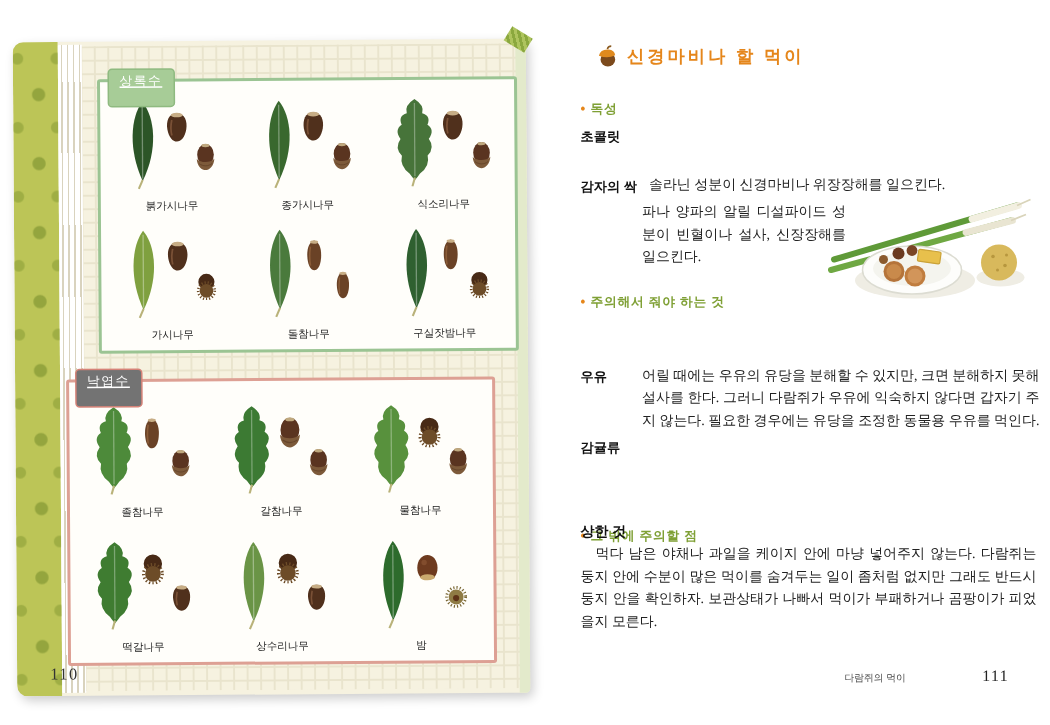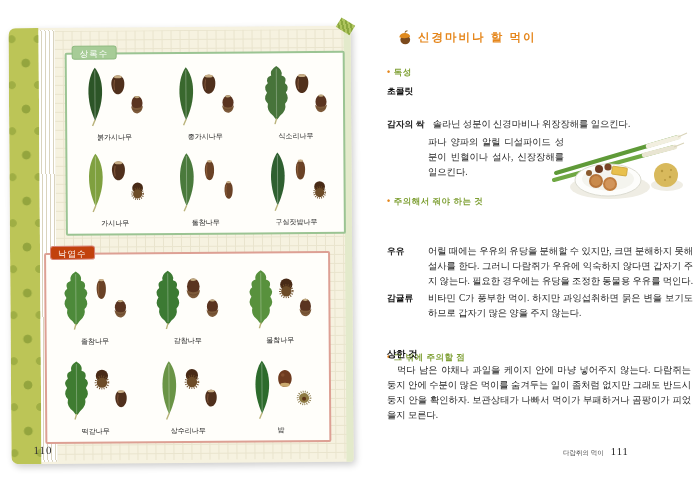--- a/index.html
+++ b/index.html
@@ -23,24 +23,24 @@
            background-image:linear-gradient(#e9e4cd 1px, rgba(0,0,0,0) 1px),
                             linear-gradient(90deg,#e9e4cd 1px, rgba(0,0,0,0) 1px);
            background-size:9px 9px; }
   .gutter { position:absolute; right:0; top:0; bottom:0; width:7px; background:#e3eacb; border-radius:0 3px 3px 0; }
   .corner-snip { position:absolute; right:-3px; top:-5px; width:16px; height:11px; transform:rotate(32deg);
            background:repeating-linear-gradient(45deg,#aec45e 0 2px,#8ba83e 2px 4px); }
 
   .spec-box { position:absolute; background:#fffefa; }
   .box-ever { left:56px; top:25px; width:280px; height:183px; border:2px solid #9bc493; border-radius:2px; }
   .box-deci { left:34px; top:225px; width:286px; height:191px; border:2px solid #ddA094; border-radius:2px; }
-  .tab { position:absolute; height:14px; line-height:14px; padding:0 7px; border-radius:3px;
-         color:#ffffff; font-family:"Liberation Sans", sans-serif; font-size:8.5px; letter-spacing:1px; }
+  .tab { position:absolute; height:26px; line-height:14px; padding:0 7px; border-radius:3px;
+         color:#ffffff; font-family:"Liberation Sans", sans-serif; font-size:8.5px; letter-spacing:1px;text-decoration:underline; }
   .tab-ever { left:63px; top:18px; background:#a7cc97; border:1px solid #8fba80; }
-  .tab-deci { left:40px; top:218px; background:#c2410c; border:1px solid #d68378; }
+  .tab-deci { left:40px; top:218px; background:#737373; border:1px solid #d68378; }
 
   .grid { position:absolute; inset:4px 2px 2px 2px; display:grid;
           grid-template-columns:repeat(3,1fr); grid-template-rows:repeat(2,1fr); }
   .cell { display:flex; flex-direction:column; align-items:center; justify-content:flex-end;
           overflow:hidden; padding-bottom:3px; }
   .spec { display:flex; align-items:center; gap:1px; height:70px; }
   .leaf { width:26px; height:62px; }
   .leaf.broad { width:31px; height:60px; }
   .nut  { width:18px; height:22px; }
   .nut.hi { transform:translateY(-11px); }
@@ -62,21 +62,21 @@
           font-weight:bold; font-size:8.8px; line-height:15px; color:#111; white-space:nowrap; }
   .desc { flex:1; font-size:9.3px; line-height:15px; text-align:justify; color:#222; }
   .desc.narrow { max-width:136px; }
   .sub-b { position:absolute; left:2px; font-family:"Liberation Sans", sans-serif; font-weight:bold;
            font-size:9.3px; color:#111; }
   .para { position:absolute; left:2px; right:2px; font-size:9.3px; line-height:15px;
           text-align:justify; text-indent:10px; color:#222; }
   .photo { position:absolute; left:167px; top:123px; width:143px; height:84px; }
   .rp-footer { position:absolute; top:446px; left:178px; display:flex; align-items:baseline; gap:7px; }
   .chap { font-family:"Liberation Sans", sans-serif; font-size:6.5px; color:#444; }
-  .pnum { font-size:10.5px; color:#222; letter-spacing:1px; }
+  .pnum { font-size:10.5px; color:#222; letter-spacing:1px;margin-left:44px; }
 </style>
 </head>
 <body>
 
 <svg width="0" height="0" style="position:absolute" aria-hidden="true">
   <defs>
     <g id="leafA">
       <path d="M15,3 C25,15 27,40 15,64 C4,40 6,15 15,3 Z" fill="currentColor"></path>
       <path d="M15,6 L15,62" stroke="#ffffff" stroke-opacity="0.35" stroke-width="1"></path>
       <path d="M15,63 L12,70" stroke="#b9b279" stroke-width="1.6" fill="none"></path>
@@ -381,21 +381,20 @@
     <div class="sec-h" style="top:196px"><span class="dot">•</span><span>주의해서 줘야 하는 것</span></div>
 
 
     <div class="entry" style="top:244px">
       <span class="term">우유</span>
       <span class="desc">어릴 때에는 우유의 유당을 분해할 수 있지만, 크면 분해하지 못해 설사를 한다. 그러니 다람쥐가 우유에 익숙하지 않다면 갑자기 주지 않는다. 필요한 경우에는 유당을 조정한 동물용 우유를 먹인다.</span>
     </div>
 
     <div class="entry" style="top:291px">
       <span class="term">감귤류</span>
-      <span class="desc">비타민 C가 풍부한 먹이. 하지만 과잉섭취하면 묽은 변을 보기도 하므로 갑자기 많은 양을 주지 않는다.</span>
     </div>
 
     <div class="sec-h" style="top:352px"><span class="dot">•</span><span>그 밖에 주의할 점</span></div>
 
     <div class="sub-b" style="top:348px">상한 것</div>
 
     <div class="para" style="top:363px">먹다 남은 야채나 과일을 케이지 안에 마냥 넣어주지 않는다. 다람쥐는 둥지 안에 수분이 많은 먹이를 숨겨두는 일이 좀처럼 없지만 그래도 반드시 둥지 안을 확인하자. 보관상태가 나빠서 먹이가 부패하거나 곰팡이가 피었을지 모른다.</div>
 
     <div class="rp-footer">
       <span class="chap">다람쥐의 먹이</span>

